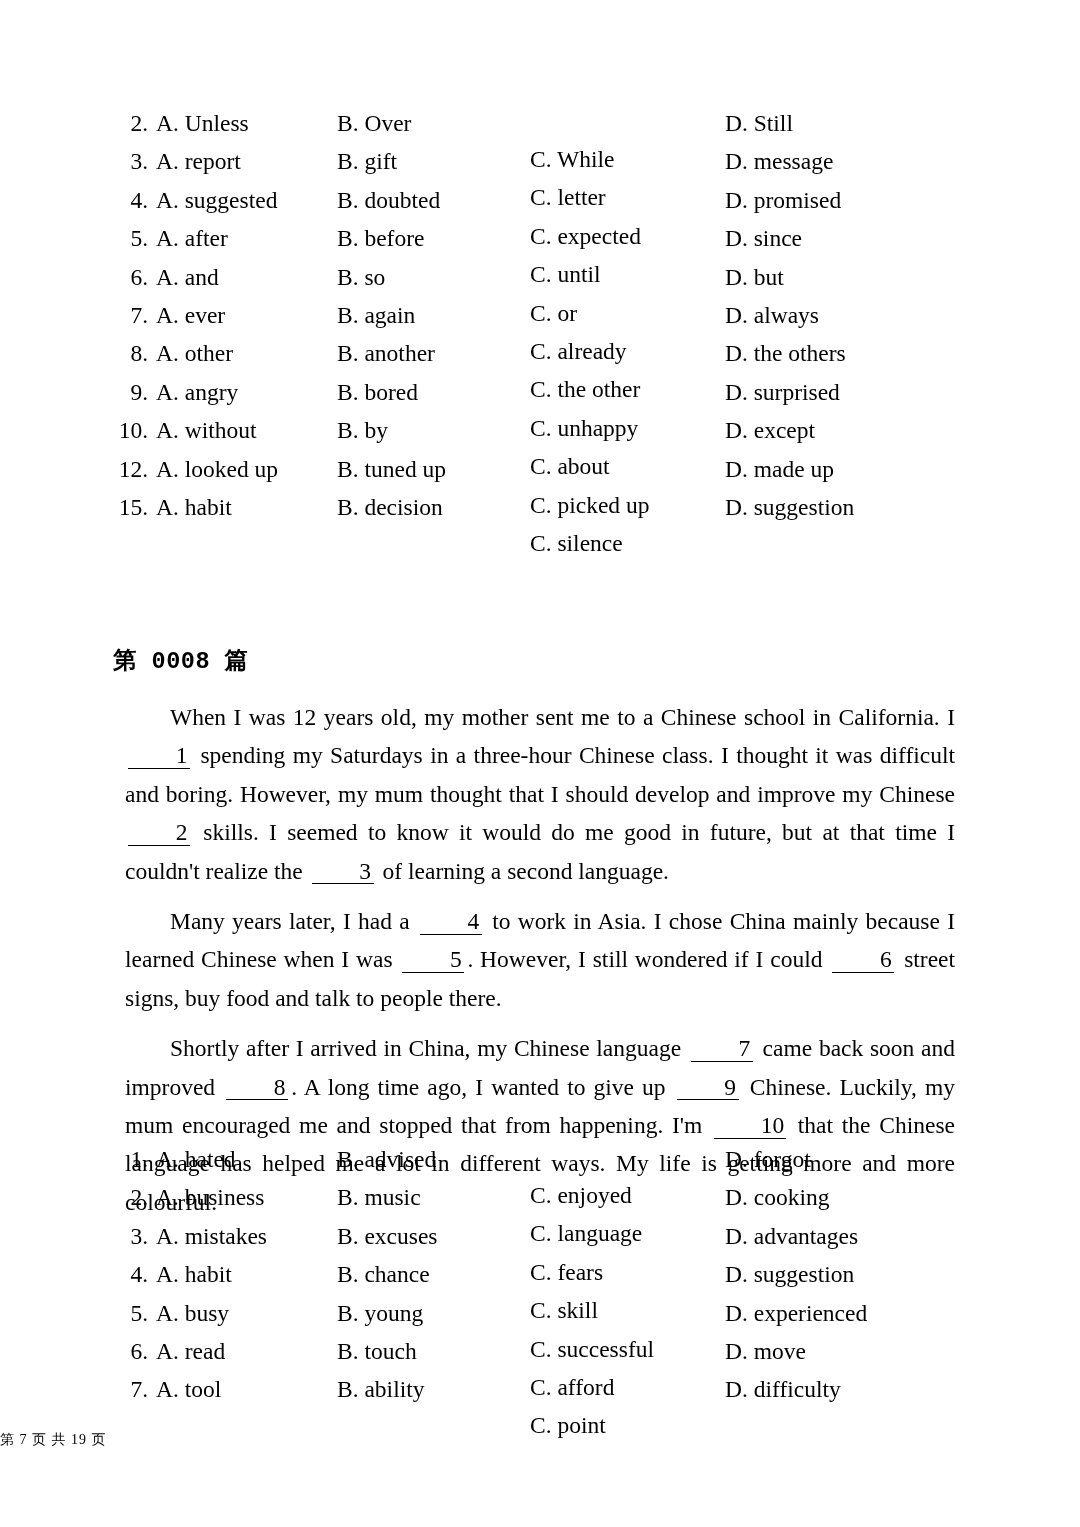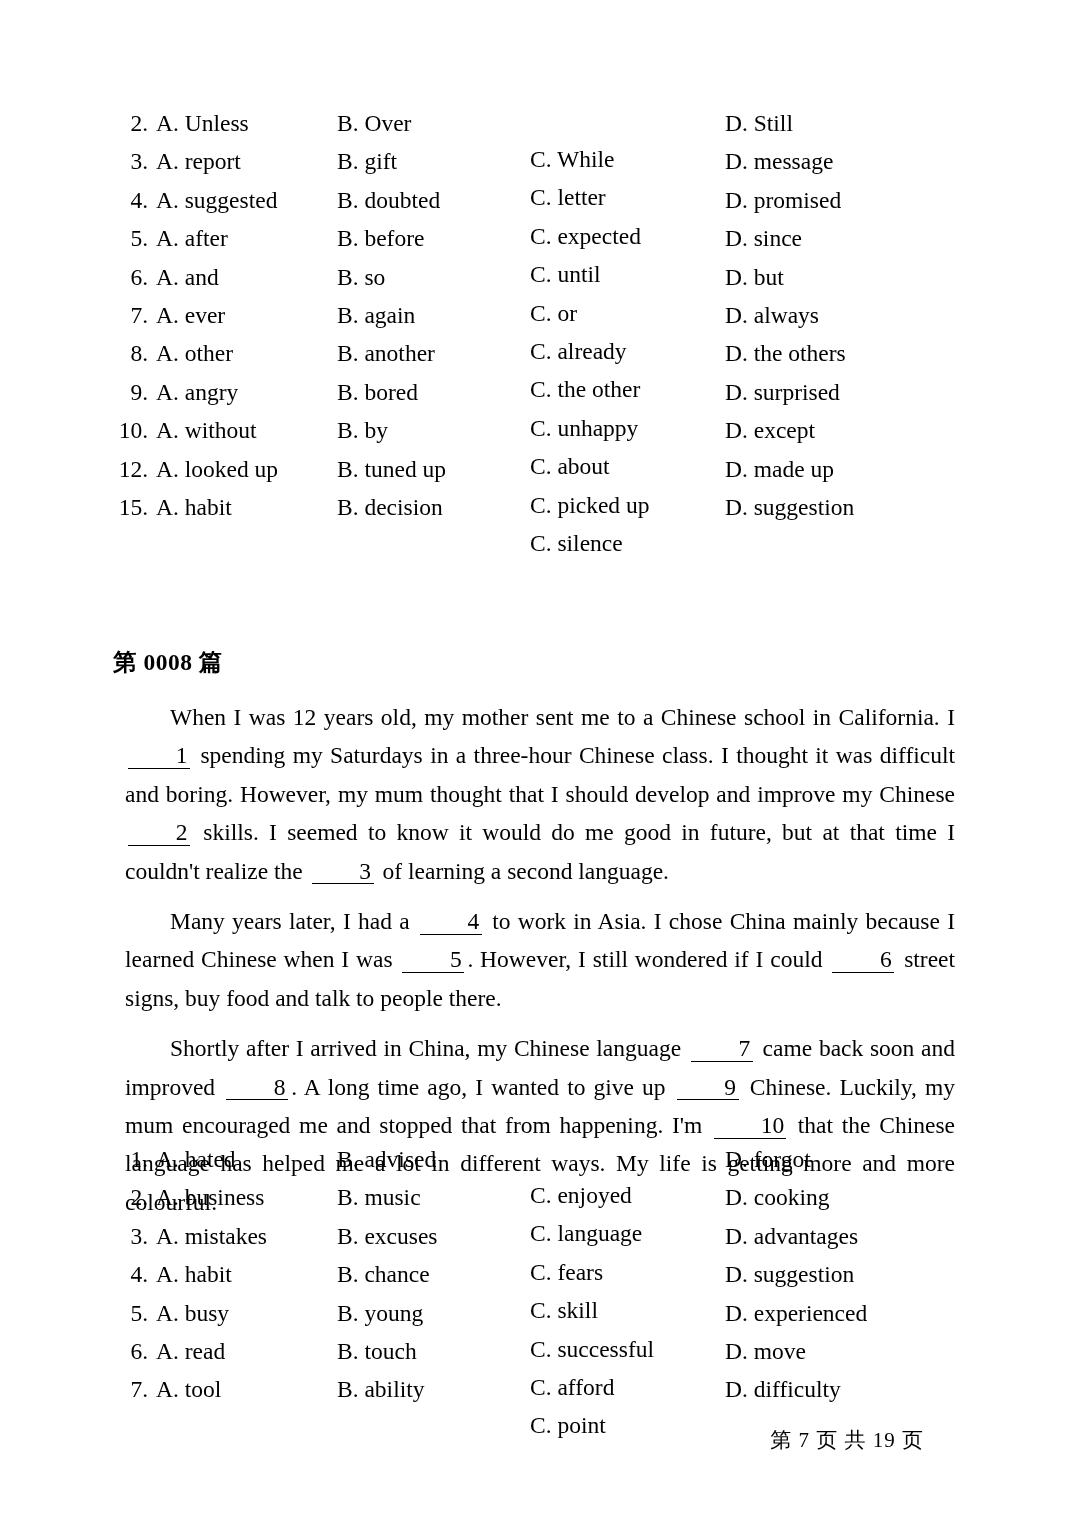--- a/index.html
+++ b/index.html
@@ -49,21 +49,21 @@
   .opt-d { position: absolute; left: 725px; }
 
   
   .section-heading {
     position: absolute;
     left: 113px;
     font-size: 23.5px;
     font-weight: bold;
     line-height: 34px;
     letter-spacing: 0.5px;
-    font-family: Liberation Serif, serif;
+    font-family: Liberation Mono, monospace;
   }
 
   
   .passage {
     position: absolute;
     left: 113px;
     width: 854px;
     font-size: 23.5px;
     line-height: 38.4px;
     text-align: justify;
@@ -83,22 +83,22 @@
     margin: 0 3px;
     vertical-align: baseline;
   }
   .blank-wide { min-width: 72px; }
 
   
   .footer {
     position: absolute;
     left: 0;
     width: 924px;
-    text-align: right;
-    font-size: 21px;
+    text-align: left;
+    font-size: 14px;
     line-height: 26px;
     letter-spacing: 1px;
   }
 </style>
 </head>
 <body>
 
 <div class="page">
 
   <div class="opt-block" id="opt-top" style="top:104px;">

